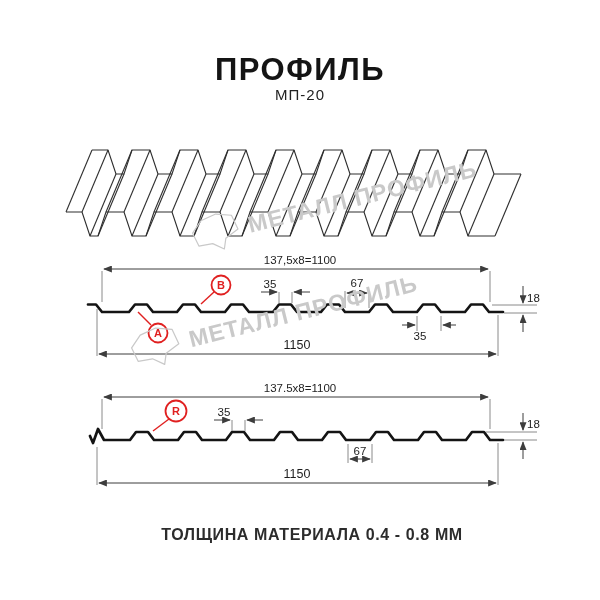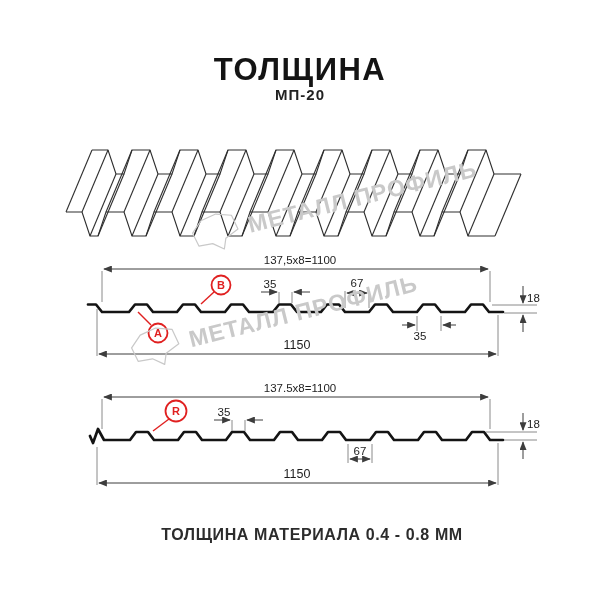--- a/index.html
+++ b/index.html
@@ -15,21 +15,21 @@
   body{
     width:600px;height:600px;position:relative;background:var(--bg);
     font-family:"Liberation Sans", sans-serif;overflow:hidden;
   }
   .page-title{
     position:absolute;left:0;top:52px;width:600px;text-align:center;
     font-size:31px;font-weight:800;letter-spacing:1.5px;color:var(--title-color);
   }
   .page-subtitle{
     position:absolute;left:0;top:86px;width:600px;text-align:center;
-    font-size:15px;font-weight:700;letter-spacing:1px;color:#222;
+    font-size:15px;font-weight:400;letter-spacing:1px;color:#222;
   }
   .footer-note{
     position:absolute;left:12px;top:526px;width:600px;text-align:center;
     font-size:16px;font-weight:600;letter-spacing:.6px;color:#2c2c2c;
   }
   .watermark{
     position:absolute;display:flex;align-items:center;gap:8px;
     transform:rotate(-14deg);transform-origin:left center;pointer-events:none;
   }
   .watermark .wm-text{
@@ -46,21 +46,21 @@
   .dimtext{font-family:"Liberation Sans",sans-serif;font-size:11.5px;fill:#1d1d1d;}
   .lg{font-size:12.5px;}
   .redline{stroke:var(--accent-red);stroke-width:1.4;}
   .redcircle{fill:none;stroke:var(--accent-red);stroke-width:1.8;}
   .redtext{font-family:"Liberation Sans",sans-serif;font-size:11px;font-weight:bold;fill:var(--accent-red);}
   .wm-logo{stroke:var(--watermark-gray);stroke-width:2.4;fill:none;stroke-linejoin:round;}
 </style>
 </head>
 <body>
 
-<div class="page-title">ТОЛЩИНА</div>
+<div class="page-title">ПРОФИЛЬ</div>
 <div class="page-subtitle">МП-20</div>
 
 <svg class="draw" width="600" height="600" viewBox="0 0 600 600">
   <defs>
     <marker id="arr" viewBox="0 0 10 8" refX="9" refY="4" markerWidth="9" markerHeight="7" orient="auto">
       <path d="M0,0 L10,4 L0,8 z" fill="#3d3d3d"></path>
     </marker>
   </defs>
 
   <g>

